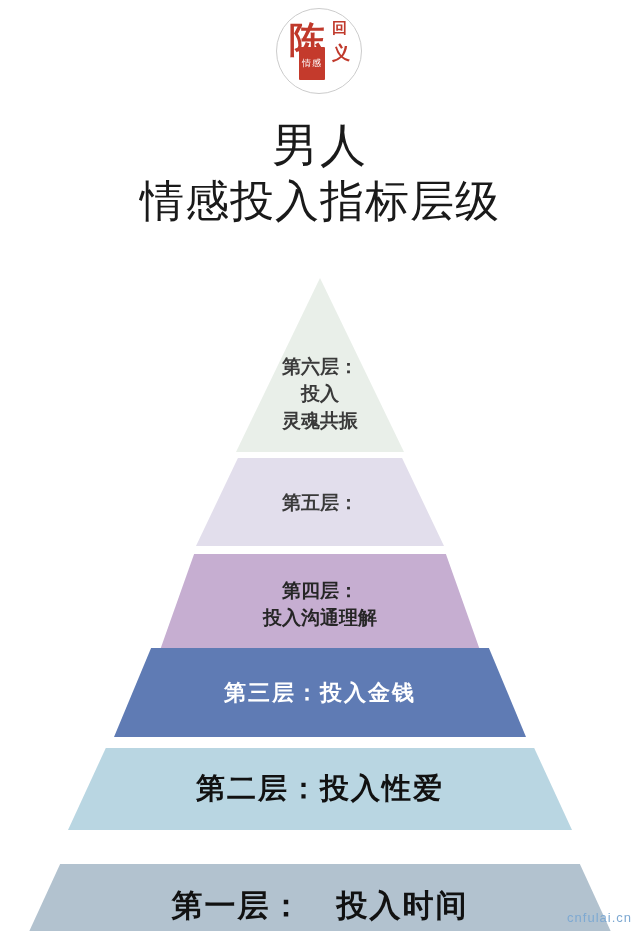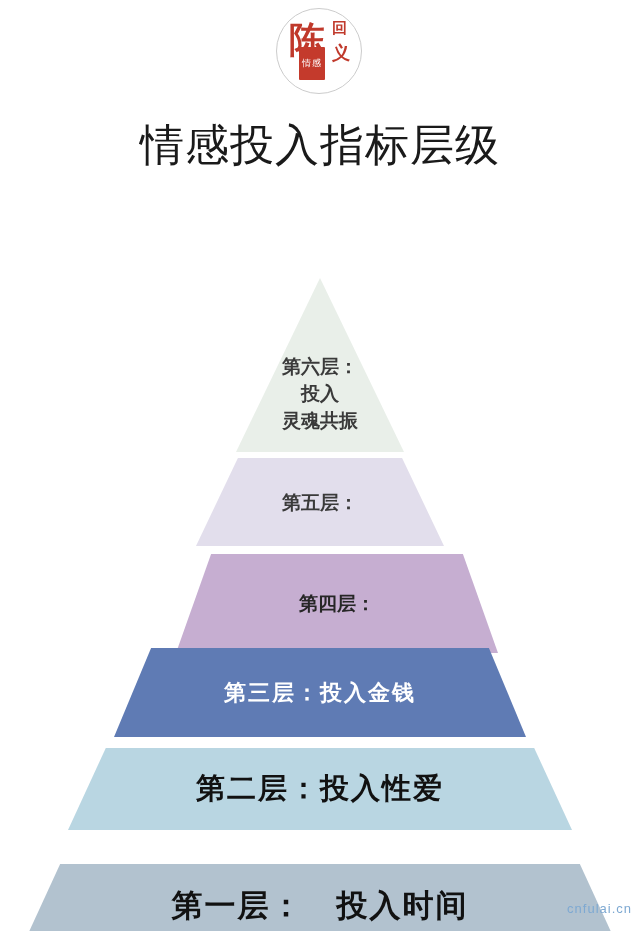--- a/index.html
+++ b/index.html
@@ -74,21 +74,21 @@
     clip-path: polygon(50% 0, 100% 100%, 0 100%);
     justify-content: flex-end; padding-bottom: 18px;
     font-size: 19px; font-weight: 700; line-height: 27px;
   }
   .l5 {
     left: 196px; top: 458px; width: 248px; height: 88px;
     clip-path: polygon(16.9% 0, 83.1% 0, 100% 100%, 0 100%);
     font-size: 19px; font-weight: 700; line-height: 27px;
   }
   .l4 {
-    left: 176px; top: 554px; width: 322px; height: 99px;
+    left: 159px; top: 554px; width: 322px; height: 99px;
     clip-path: polygon(10.9% 0, 89.1% 0, 100% 100%, 0 100%);
     font-size: 19px; font-weight: 700; line-height: 27px;
   }
   .l3 {
     left: 114px; top: 648px; width: 412px; height: 89px;
     clip-path: polygon(9% 0, 91% 0, 100% 100%, 0 100%);
     font-size: 22px; font-weight: 700; letter-spacing: 2px;
   }
   .l2 {
     left: 68px; top: 748px; width: 504px; height: 82px;
@@ -99,54 +99,56 @@
   .l1 {
     left: 22px; top: 848px; width: 596px; height: 83px;
     clip-path: polygon(6.4% 0, 93.6% 0, 100% 100%, 0 100%);
     font-family: "Liberation Serif", "DejaVu Serif", serif;
     font-size: 31px; font-weight: 700; letter-spacing: 2px;
   }
 
   
   .watermark {
     position: absolute;
-    right: 8px; bottom: 15px;
+    right: 8px; bottom: 6px;
     font-size: 13px;
     color: #7ea9d2;
     letter-spacing: 1px;
   }
 </style>
 </head>
 <body>
 
 <div id="canvas">
 
   <div class="logo">
     <span class="logo-char-main">陈</span>
     <span class="logo-char-seal">回</span>
     <span class="logo-char-right">义</span>
     <span class="logo-stamp">情感</span>
   </div>
 
   <div class="title">
+    <div class="title-line1">男人</div>
     <div class="title-line2">情感投入指标层级</div>
   </div>
 
   <div class="level l6" style="background: rgb(233, 239, 233); color: rgb(58, 58, 58);">
     <span>第六层：</span>
     <span>投入</span>
     <span>灵魂共振</span>
   </div>
 
   <div class="level l5" style="background: rgb(226, 222, 236); color: rgb(58, 58, 58); gap: 39px;">
     <span>第五层：</span>
   </div>
 
   <div class="level l4" style="background: rgb(198, 174, 209); color: rgb(38, 38, 38);">
     <span>第四层：</span>
+    <span>投入沟通理解</span>
   </div>
 
   <div class="level l3" style="background: rgb(95, 123, 180); color: rgb(255, 255, 255);">
     <span>第三层：投入金钱</span>
   </div>
 
   <div class="level l2" style="background: rgb(185, 214, 226); color: rgb(17, 17, 17);">
     <span>第二层：投入性爱</span>
   </div>
 

